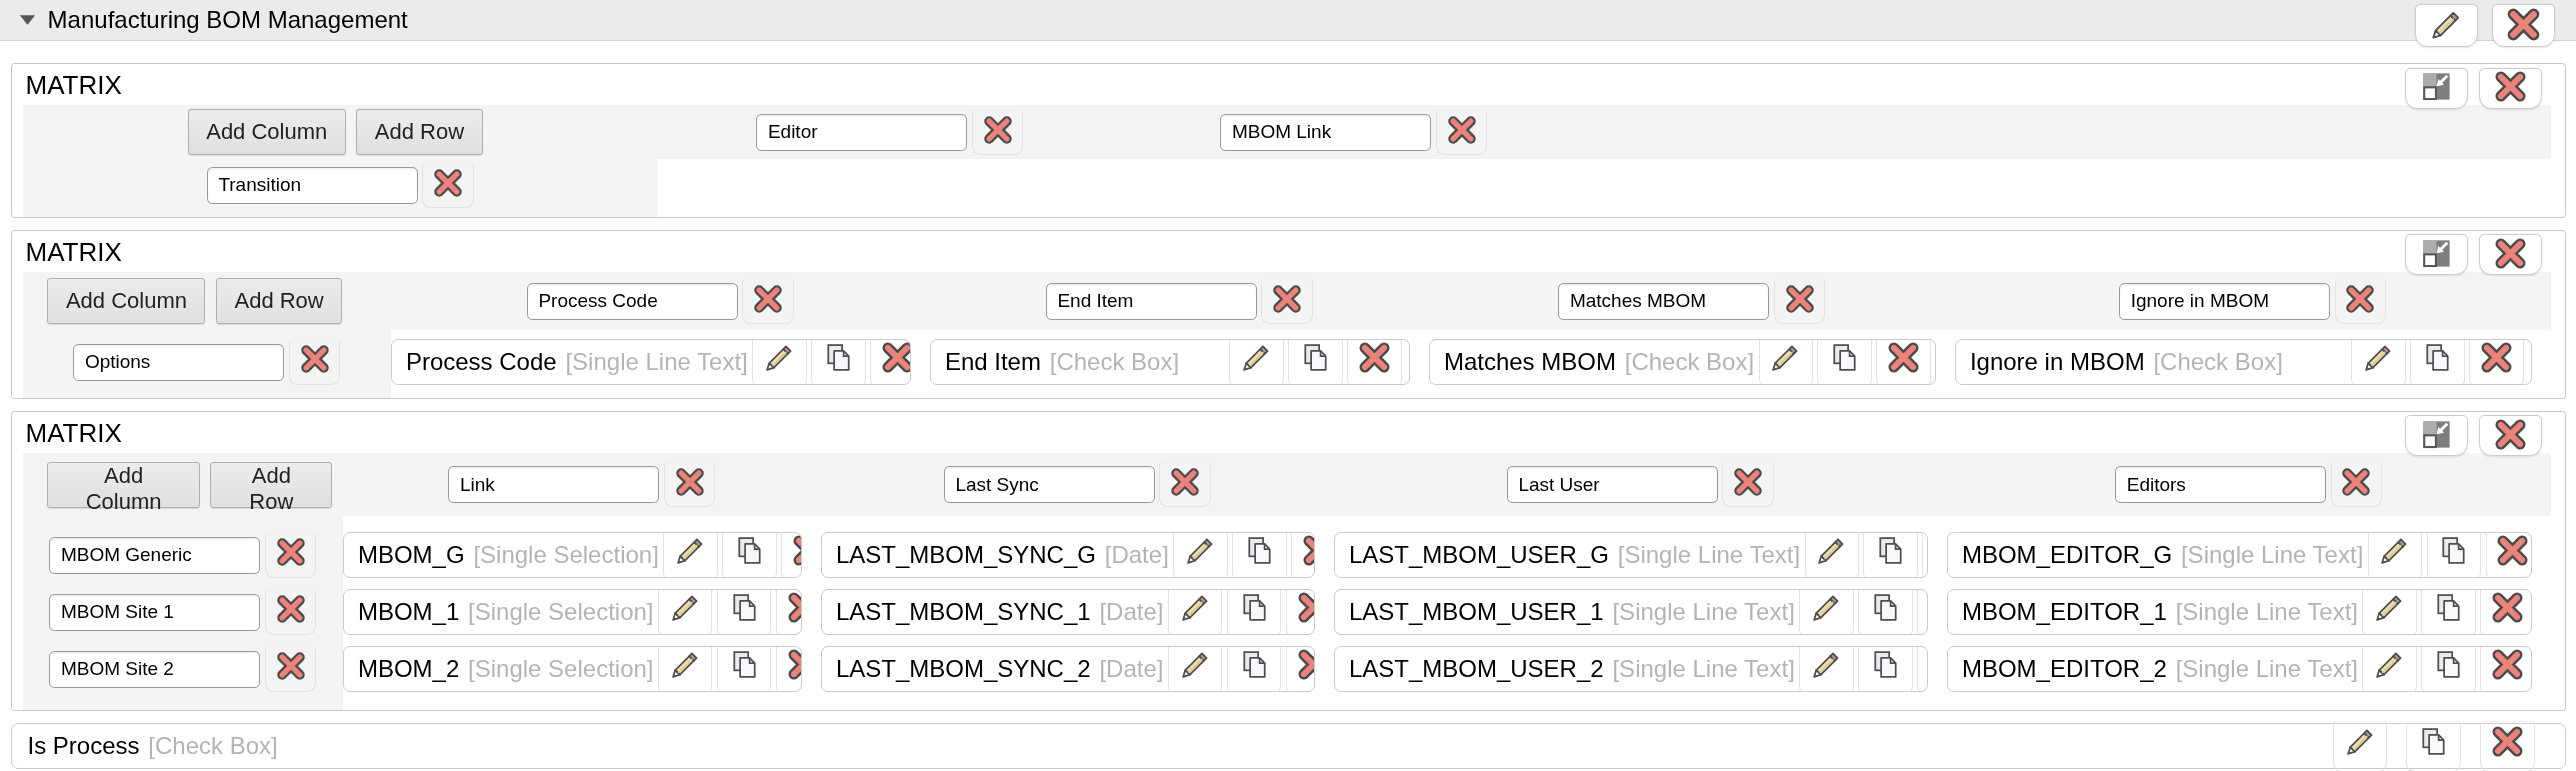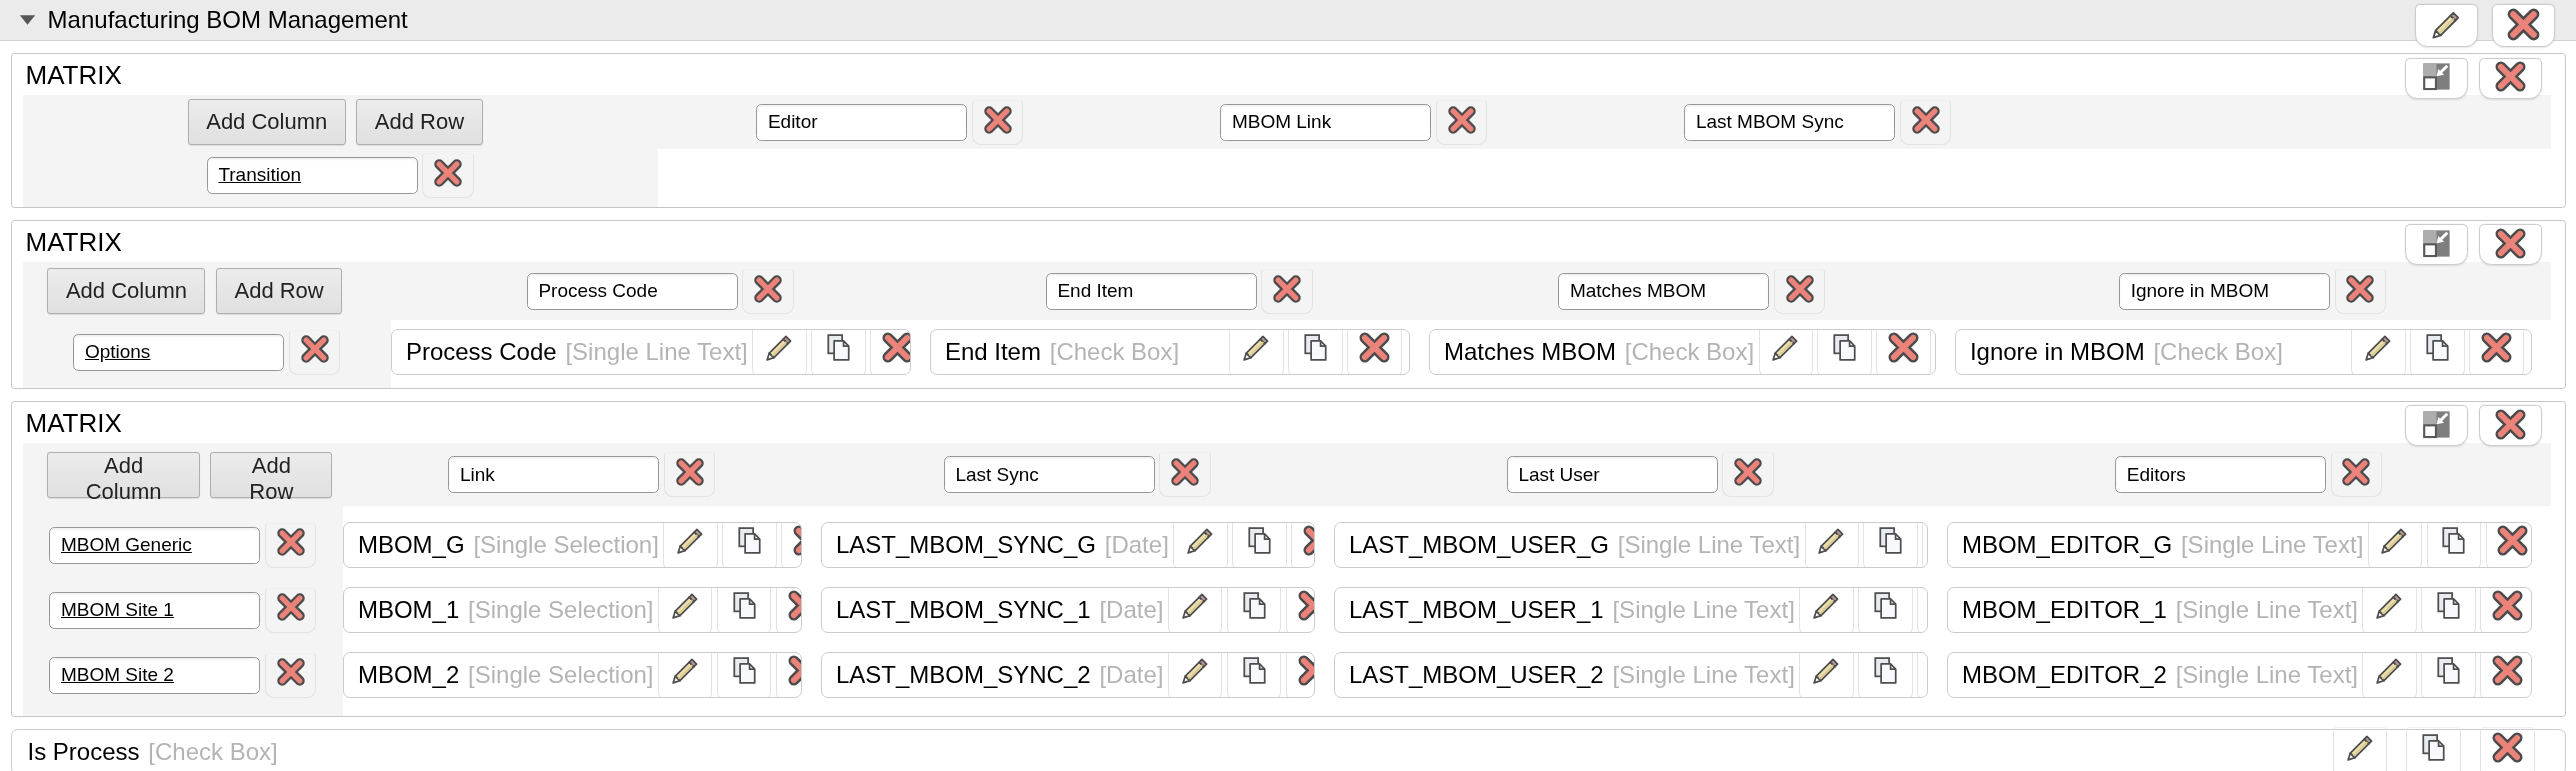--- a/index.html
+++ b/index.html
@@ -11,21 +11,21 @@
     color:#000;
   }
   
   .titlebar{
     position:relative;
     height:40px;
     background:#ebebeb;
     border-bottom:0.9px solid #d2d2d2;
     display:flex; align-items:center;
     padding:0 14px;
-    margin-bottom:12px;
+    margin-bottom:22px;
   }
   .tri{ width:23px; height:23px; display:inline-flex; margin:0 8.8px 0 1.8px; }
   .tri svg{ width:23px; height:23px; }
   .titlebar .title{ font-size:24px; }
   .titlebar-actions{
     position:absolute; right:21px; top:4.4px;
     display:flex; gap:14px; z-index:3;
   }
   .icon-tab{
     width:61px; height:41px;
@@ -107,24 +107,24 @@
     background:linear-gradient(to right,#f4f4f4 0,#f4f4f4 635px,transparent 635px);
   }
   .p1 .tbody{
     grid-template-columns:368px 1fr;
     padding:8.8px 0 12.3px;
     background:linear-gradient(to right,#f4f4f4 0,#f4f4f4 368px,transparent 368px);
   }
   .p2 .tbody{
     grid-template-columns:320px 1fr;
     padding:16px 0 17.5px;
-    row-gap:19px;
+    row-gap:11px;
     background:linear-gradient(to right,#f4f4f4 0,#f4f4f4 320px,transparent 320px);
   }
-  .label-cell{ display:flex; align-items:center; justify-content:center;text-decoration:underline; }
+  .label-cell{ display:flex; align-items:center; justify-content:center; }
 
   .field-row{ display:grid; align-items:center; min-height:44px; }
   .p1 .field-row{ grid-template-columns:539px 499px 526px 1fr; }
   .p2 .field-row{ grid-template-columns:478px 513px 613px 1fr; }
 
   .fbox{
     height:44px;
     display:flex; align-items:center;
     background:#fff;
     border:1.8px solid #cbcbcb; border-radius:7px;
@@ -209,29 +209,20 @@
             <input class="txt" value="Editor" readonly="" style="">
             <span class="mini-tab xsm">
               <span><svg viewBox="0 0 24 24">
                   <path d="M5.4 5.4 L18.6 18.6 M18.6 5.4 L5.4 18.6" stroke="#4b4b4b" stroke-width="7.4" stroke-linecap="round" fill="none"></path>
                   <path d="M5.4 5.4 L18.6 18.6 M18.6 5.4 L5.4 18.6" stroke="#ec837a" stroke-width="4.0" stroke-linecap="round" fill="none"></path>
                 </svg></span>
             </span>
           </div>
           <div class="cell">
             <input class="txt" value="MBOM Link" readonly="" style="">
-            <span class="mini-tab xsm">
-              <span><svg viewBox="0 0 24 24">
-                  <path d="M5.4 5.4 L18.6 18.6 M18.6 5.4 L5.4 18.6" stroke="#4b4b4b" stroke-width="7.4" stroke-linecap="round" fill="none"></path>
-                  <path d="M5.4 5.4 L18.6 18.6 M18.6 5.4 L5.4 18.6" stroke="#ec837a" stroke-width="4.0" stroke-linecap="round" fill="none"></path>
-                </svg></span>
-            </span>
-          </div>
-          <div class="cell">
-            <input class="txt" value="Last MBOM Sync" readonly="" style="">
             <span class="mini-tab xsm">
               <span><svg viewBox="0 0 24 24">
                   <path d="M5.4 5.4 L18.6 18.6 M18.6 5.4 L5.4 18.6" stroke="#4b4b4b" stroke-width="7.4" stroke-linecap="round" fill="none"></path>
                   <path d="M5.4 5.4 L18.6 18.6 M18.6 5.4 L5.4 18.6" stroke="#ec837a" stroke-width="4.0" stroke-linecap="round" fill="none"></path>
                 </svg></span>
             </span>
           </div>
         </div>
         <div class="tbody">
           <div class="label-cell">

